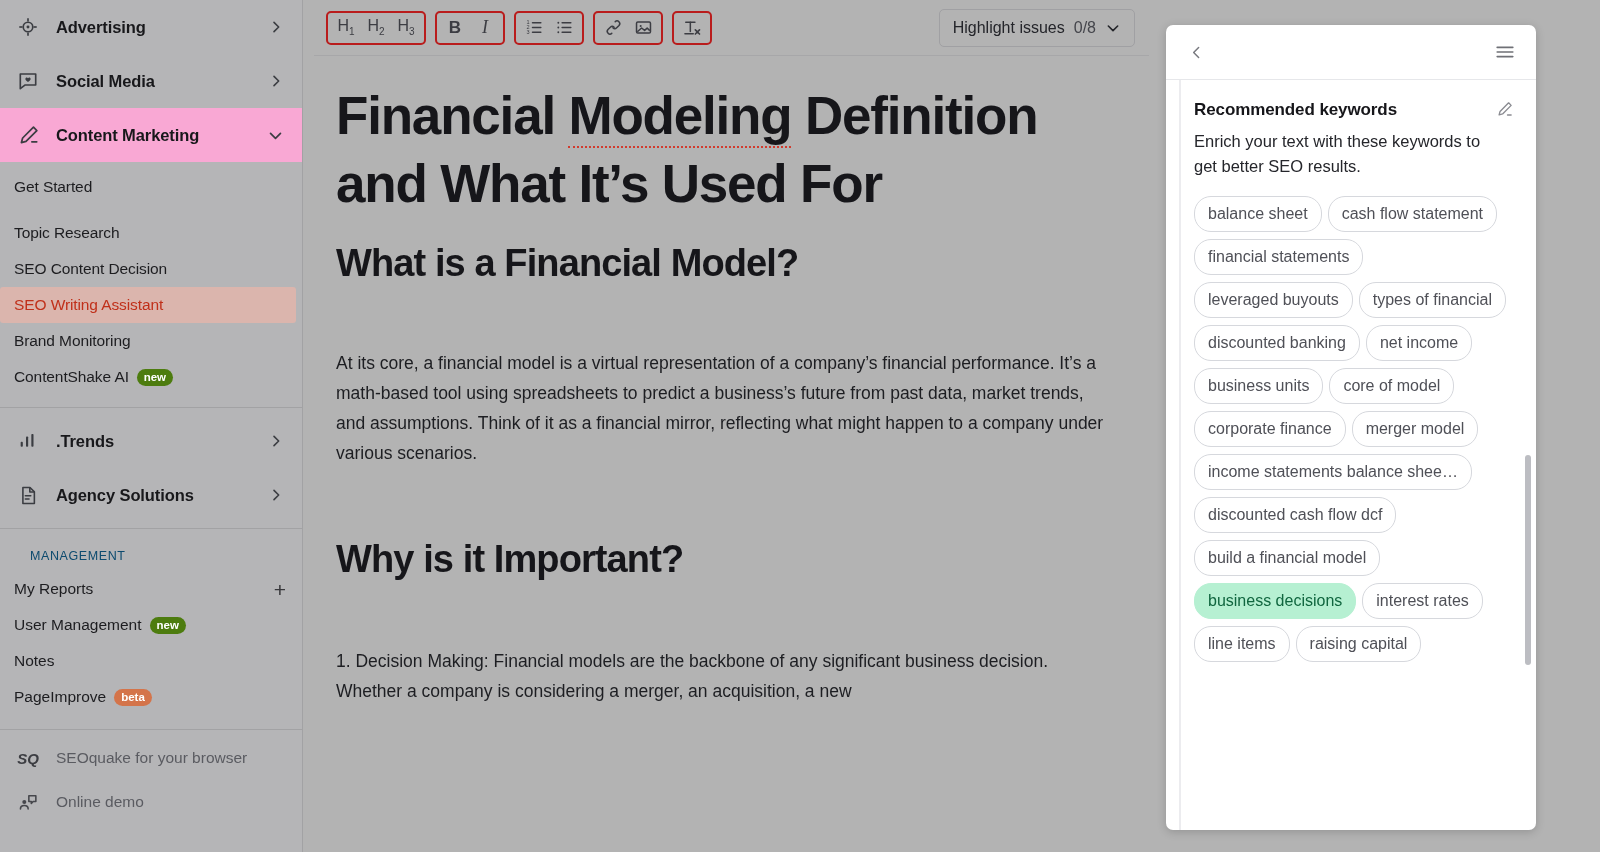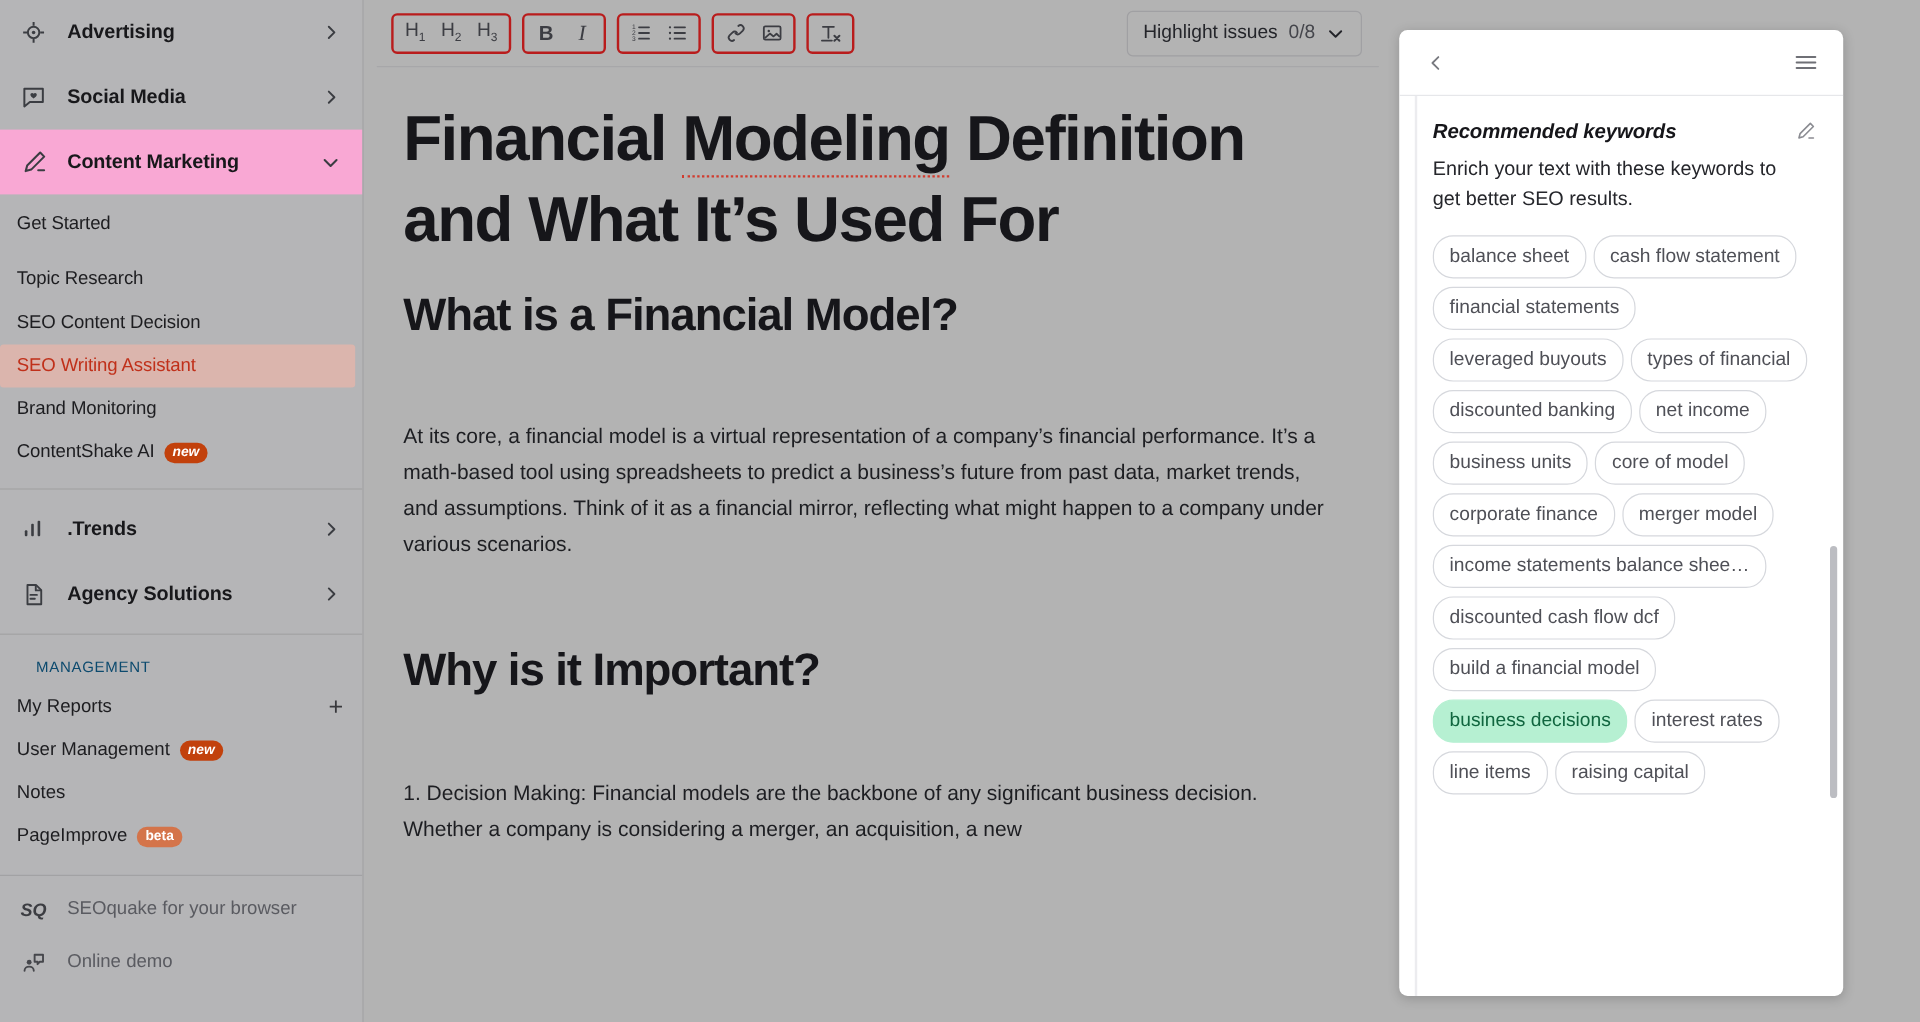--- a/index.html
+++ b/index.html
@@ -96,21 +96,21 @@
     display: inline-block;
     margin-left: 8px;
     padding: 1px 7px 2px 7px;
     border-radius: 9px;
     font-size: 11.5px;
     font-weight: 700;
     color: #fff;
     line-height: 14px;
     vertical-align: middle;
   }
-  .badge.green { background: #c2410c; font-style: italic; }
+  .badge.green { background: #4d7c0f; }
   .badge.orange { background: #d4744a; }
 
   .divider {
     height: 1px;
     background: #a2a2a4;
     margin: 6px 0;
   }
 
   .section-title {
     font-size: 12.5px;
@@ -287,21 +287,20 @@
 
   .panel-title-row {
     display: flex;
     align-items: flex-start;
   }
   .panel-title {
     font-size: 17px;
     font-weight: 700;
     color: #16161a;
     letter-spacing: -0.1px;
-    font-style: italic;
   }
   .panel-edit { margin-left: auto; color: #8a8b91; cursor: pointer; display: flex; }
 
   .panel-desc {
     margin-top: 9px;
     font-size: 16.5px;
     line-height: 25px;
     color: #25262b;
     max-width: 310px;
   }

